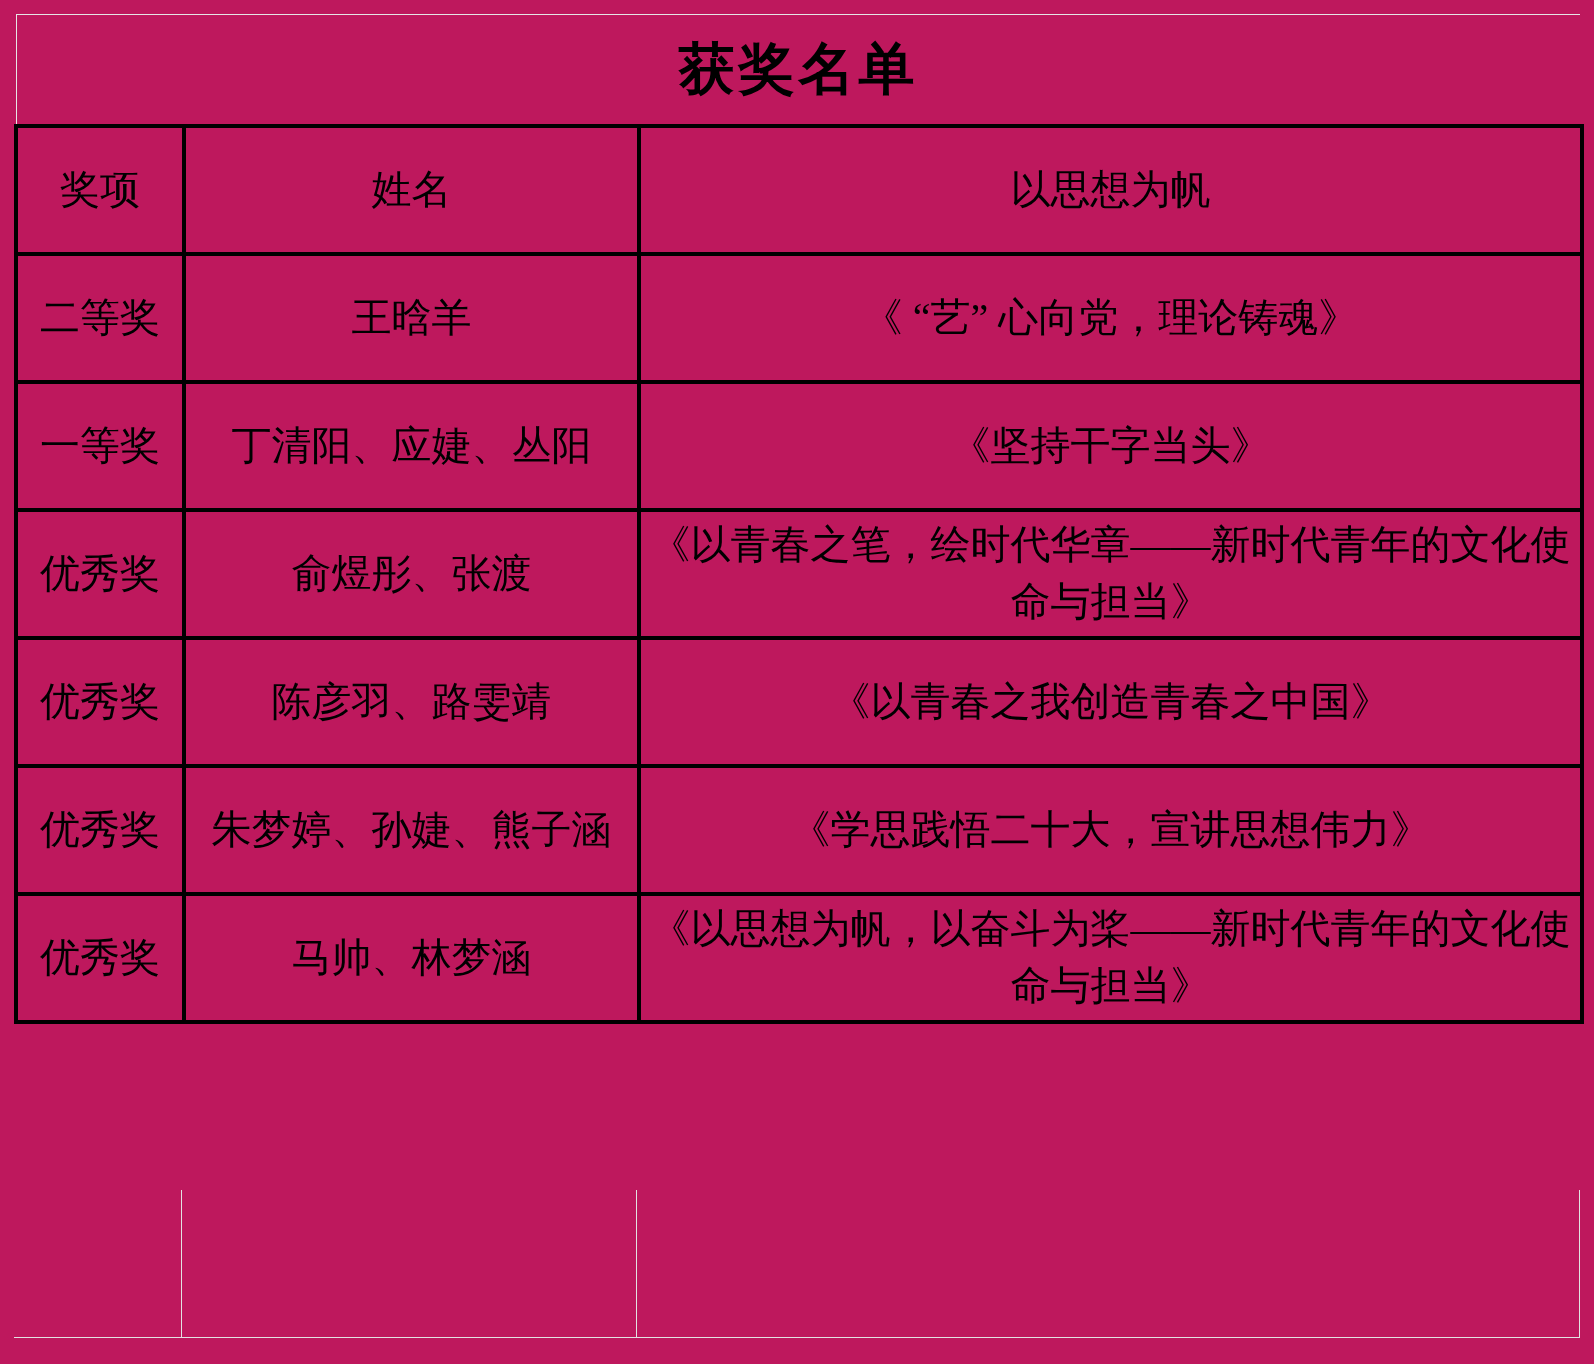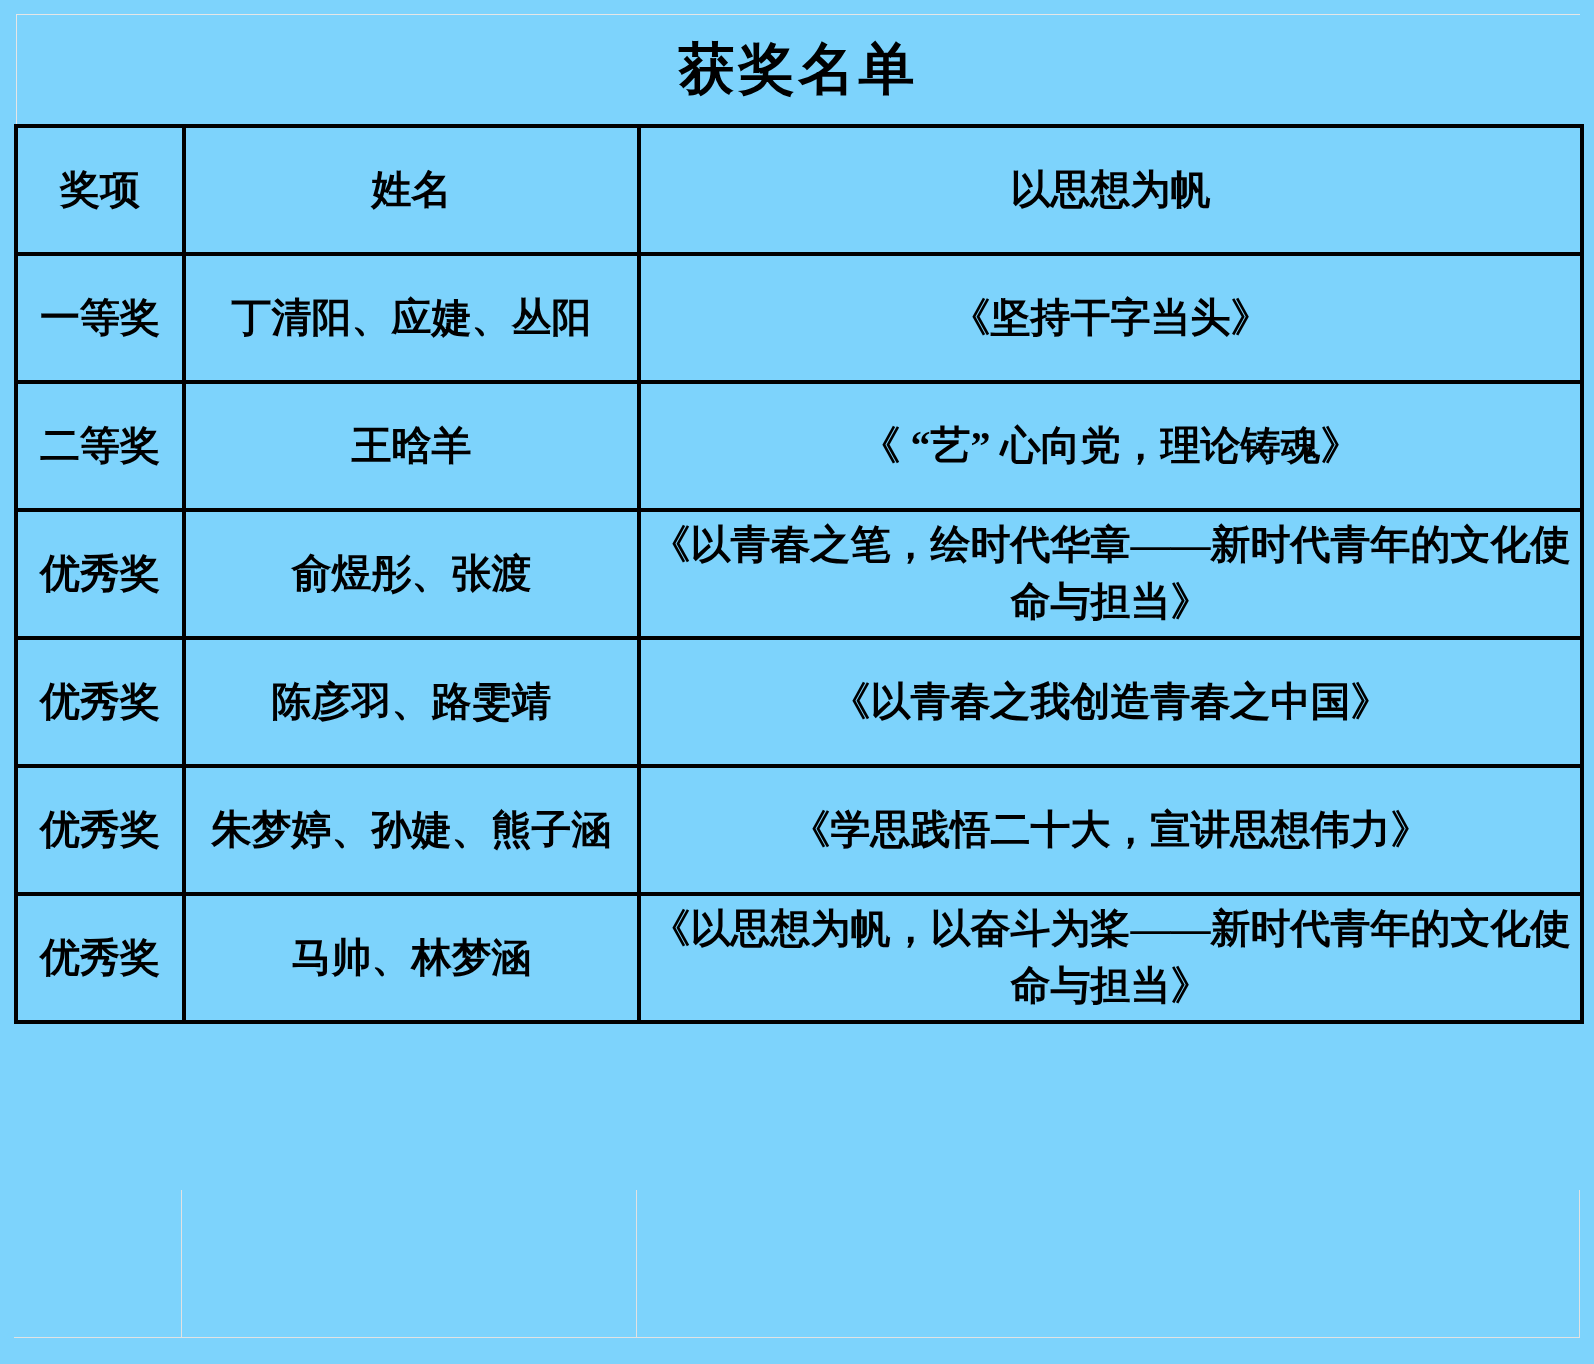--- a/index.html
+++ b/index.html
@@ -4,21 +4,21 @@
 <style>
   * { box-sizing: border-box; margin: 0; padding: 0; }
   html, body { background: #ffffff; }
   body {
     width: 1594px;
     height: 1364px;
     overflow: hidden;
     font-family: "Liberation Serif", "DejaVu Serif", serif;
     color: #000000;
   }
-  .sheet { position: relative; width: 1594px; height: 1364px; background: #7dd3fc; }
+  .sheet { position: relative; width: 1594px; height: 1364px; background: #be185d; }
 
   
   .title-cell {
     position: absolute;
     left: 16px; top: 14px;
     width: 1564px; height: 110px;
     border-top: 1px solid #e6e6e6;
     border-left: 1px solid #e6e6e6;
     display: flex; align-items: center; justify-content: center;
     font-size: 56px;
@@ -34,21 +34,21 @@
     border-collapse: collapse;
     table-layout: fixed;
   }
   .awards col.c-award { width: 168px; }
   .awards col.c-names { width: 455px; }
   .awards col.c-work  { width: 943px; }
   .awards th, .awards td {
     border: 4px solid #000000;
     text-align: center;
     vertical-align: middle;
-    font-weight: bold;
+    font-weight: normal;
     font-size: 40px;
     line-height: 1.42;
     height: 128px;
     padding: 4px 8px;
     word-break: break-all;
   }
 
   
   .empty-row {
     position: absolute;
@@ -77,28 +77,28 @@
     </colgroup>
     <thead>
       <tr>
         <th>奖项</th>
         <th>姓名</th>
         <th>以思想为帆</th>
       </tr>
     </thead>
     <tbody>
       <tr>
+        <td>二等奖</td>
+        <td>王晗羊</td>
+        <td>《 “艺” 心向党，理论铸魂》</td>
+      </tr>
+      <tr>
         <td>一等奖</td>
         <td>丁清阳、应婕、丛阳</td>
         <td>《坚持干字当头》</td>
-      </tr>
-      <tr>
-        <td>二等奖</td>
-        <td>王晗羊</td>
-        <td>《 “艺” 心向党，理论铸魂》</td>
       </tr>
       <tr>
         <td>优秀奖</td>
         <td>俞煜彤、张渡</td>
         <td>《以青春之笔，绘时代华章——新时代青年的文化使命与担当》</td>
       </tr>
       <tr>
         <td>优秀奖</td>
         <td>陈彦羽、路雯靖</td>
         <td>《以青春之我创造青春之中国》</td>

